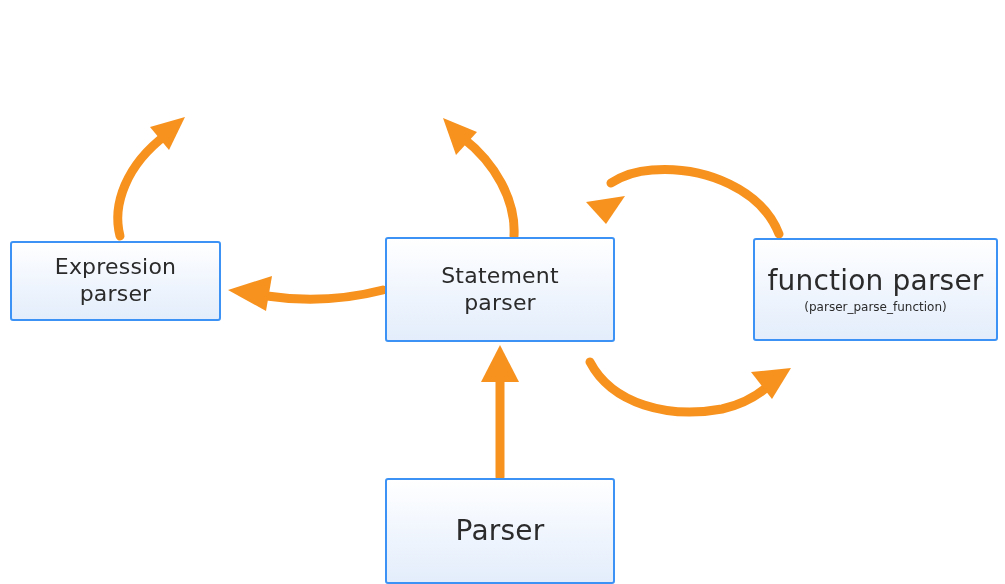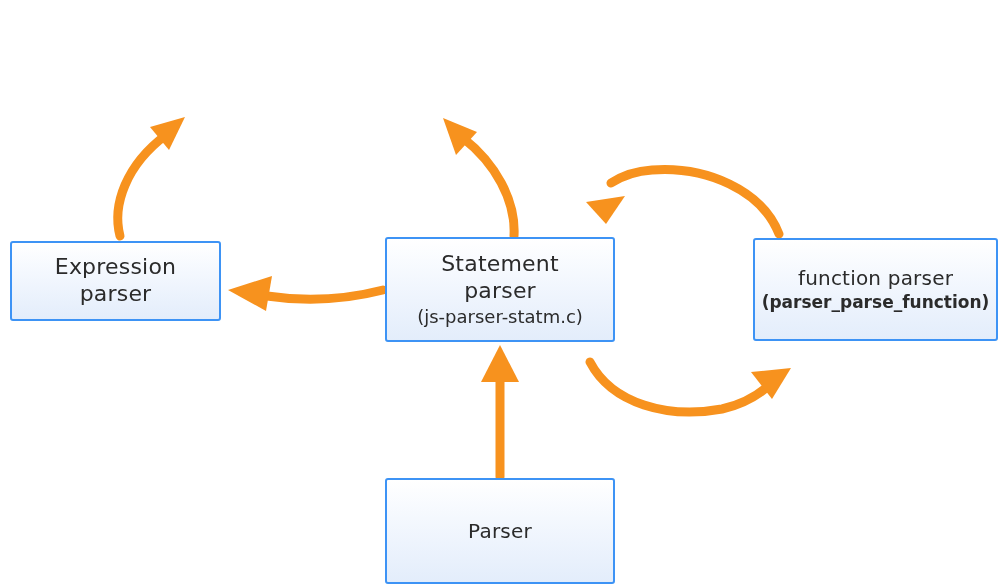--- a/index.html
+++ b/index.html
@@ -35,22 +35,22 @@
   .node .title {
     font-size: 22px;
     letter-spacing: 0.2px;
     white-space: pre-line;
   }
   .node .sub {
     font-size: 18px;
     letter-spacing: 0px;
     margin-top: 2px;
   }
-  .node.compact .title { font-size: 20px; }
-  .node.compact .sub { font-size: 17px; font-weight: bold; }
+  .node.compact .title { font-size: 28px; }
+  .node.compact .sub { font-size: 12px; }
 
   #arrows {
     position: absolute;
     left: 0;
     top: 0;
     width: 1005px;
     height: 584px;
     pointer-events: none;
   }
   .arrow-path {
@@ -104,21 +104,20 @@
 
 
   <div class="node" style="left: 10px; top: 241px; width: 211px; height: 80px; border-color: rgb(61, 147, 245); color: rgb(43, 43, 43);">
     <div class="title">Expression
 parser</div>
   </div>
 
   <div class="node" style="left: 385px; top: 237px; width: 230px; height: 105px; border-color: rgb(61, 147, 245); color: rgb(43, 43, 43);">
     <div class="title">Statement
 parser</div>
-    <div class="sub">(js-parser-statm.c)</div>
   </div>
 
   <div class="node compact" style="left: 753px; top: 238px; width: 245px; height: 103px; border-color: rgb(61, 147, 245); color: rgb(43, 43, 43);">
     <div class="title">function parser</div>
     <div class="sub">(parser_parse_function)</div>
   </div>
 
   <div class="node compact" style="left: 385px; top: 478px; width: 230px; height: 106px; border-color: rgb(61, 147, 245); color: rgb(43, 43, 43);">
     <div class="title">Parser</div>
   </div>

